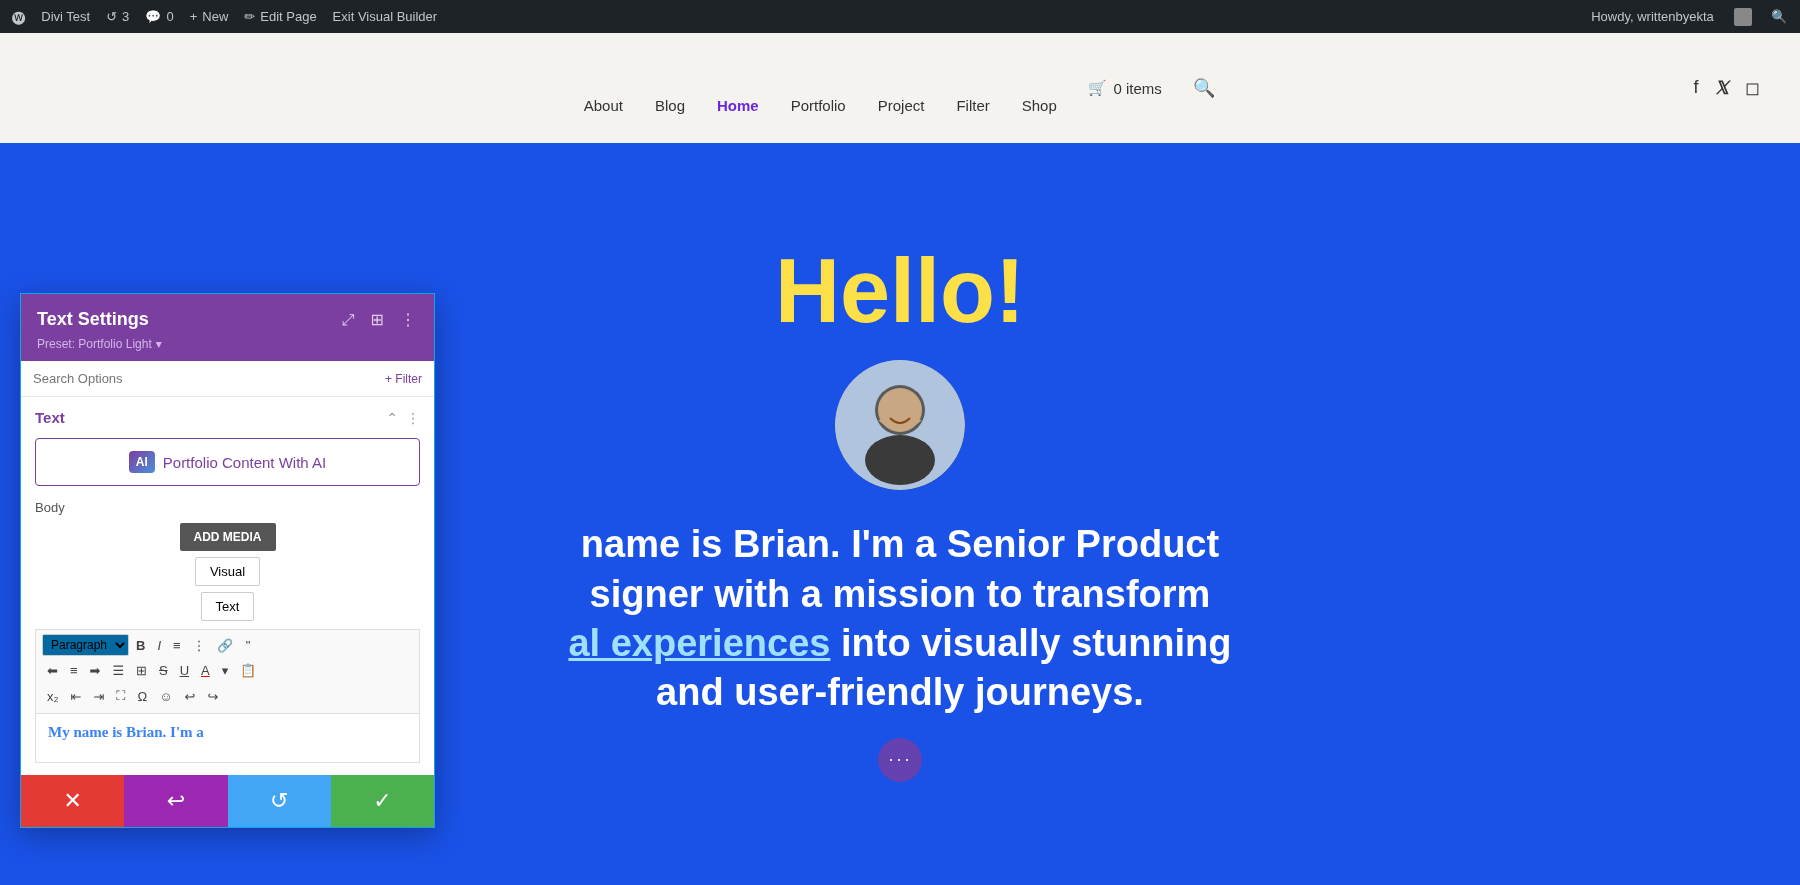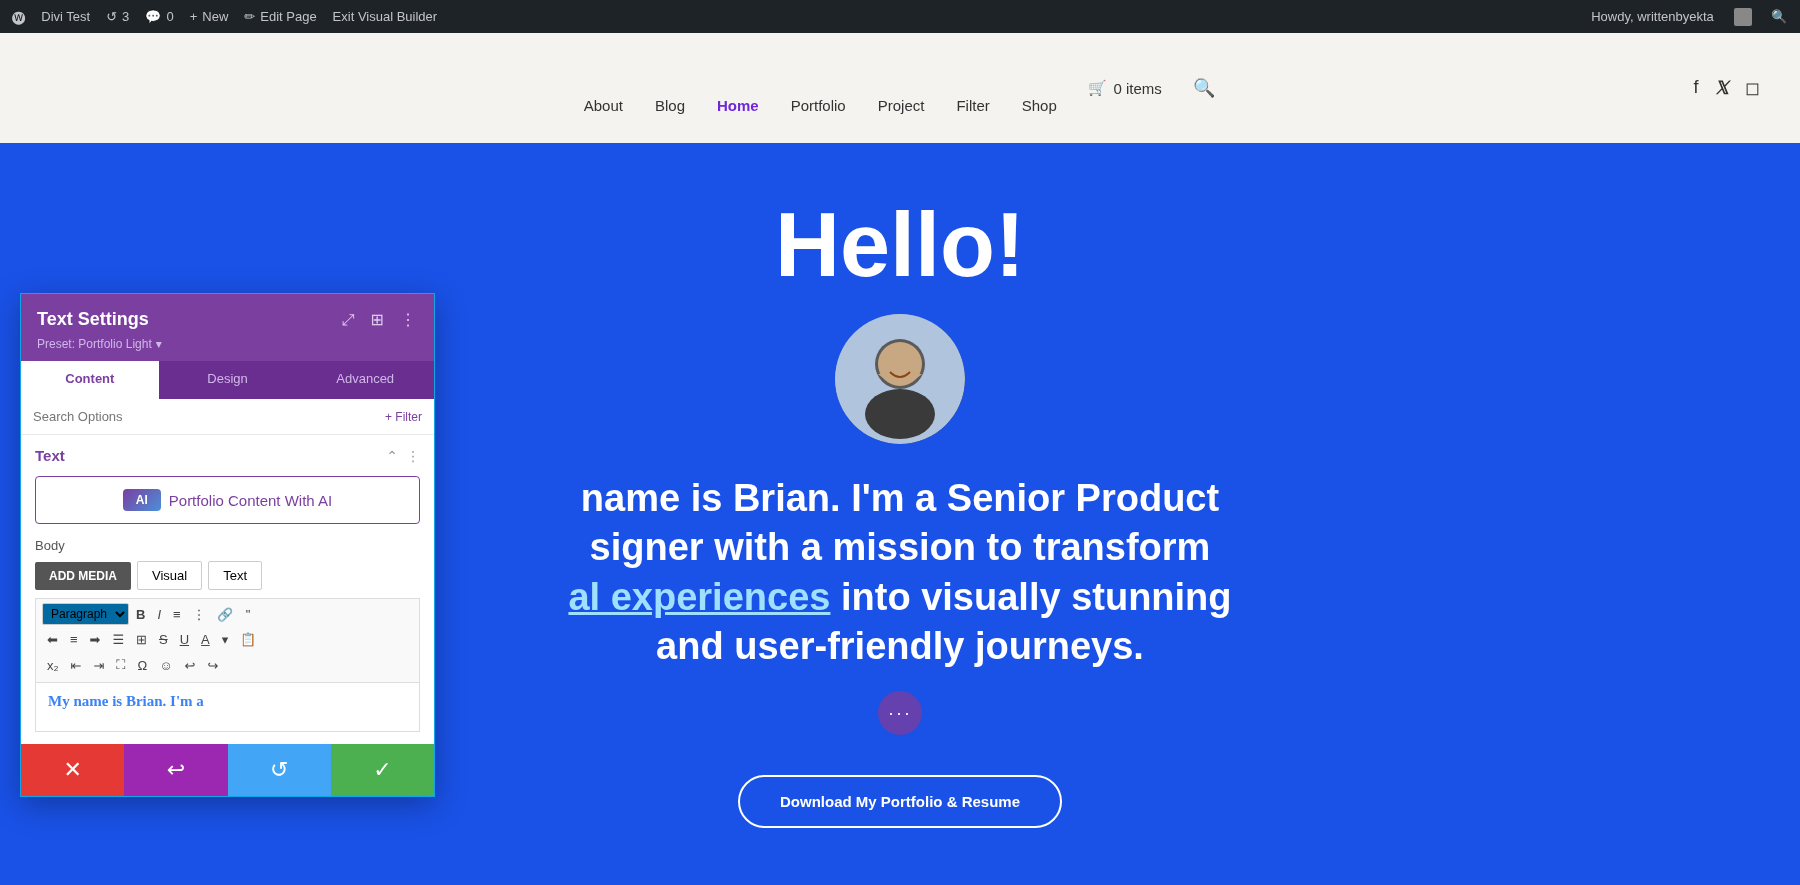--- a/index.html
+++ b/index.html
@@ -81,21 +81,21 @@
     }
     .hero-content {
       text-align: center;
       color: #fff;
       max-width: 900px;
       padding: 40px 20px;
     }
     .hero-hello {
       font-size: 90px;
       font-weight: 700;
-      color: #ffffff;
+      color: #fde047;
       margin-bottom: 24px;
       line-height: 1;
     }
     .hero-avatar {
       width: 130px;
       height: 130px;
       border-radius: 50%;
       background: linear-gradient(135deg, #b0c4de 0%, #6a8faf 50%, #3a3a3a 100%);
       margin: 0 auto 30px;
       overflow: hidden;
@@ -283,21 +283,21 @@
       font-weight: 500;
       padding: 12px;
       cursor: pointer;
       display: flex;
       align-items: center;
       justify-content: center;
       gap: 8px;
       margin-bottom: 14px;
     }
     .ai-icon {
-      width: 38px;
+      width: 26px;
       height: 22px;
       background: linear-gradient(135deg, #7b3fa0, #4a90d9);
       border-radius: 4px;
       display: flex;
       align-items: center;
       justify-content: center;
       color: #fff;
       font-size: 12px;
       font-weight: 700;
     }
@@ -307,20 +307,21 @@
       font-size: 13px;
       color: #555;
       margin-bottom: 8px;
       font-weight: 500;
     }
     .editor-toolbar-top {
       display: flex;
       gap: 6px;
       margin-bottom: 8px;
       align-items: center;
+      flex-direction: column;
     }
     .add-media-btn {
       background: #555;
       color: #fff;
       border: none;
       padding: 7px 14px;
       font-size: 12px;
       font-weight: 700;
       border-radius: 2px;
       cursor: pointer;
@@ -480,45 +481,39 @@
         <path d="M55 58 Q65 68 75 58" stroke="#8B4513" stroke-width="2" fill="none"></path>
       </svg>
     </div>
     <div class="hero-text">
       name is Brian. I'm a Senior Product<br>
       signer with a mission to transform<br>
       <span class="highlight">al experiences</span> into visually stunning<br>
       and user-friendly journeys.
     </div>
     <div class="hero-dots">···</div>
-    <button class="hero-btn">Download My Portfolio &amp; Resume</button>
   </div>
 
   <div id="settings-panel">
 
     <div class="panel-header">
       <div class="panel-header-top">
         <span class="panel-title">Text Settings</span>
         <div class="panel-header-icons">
           <button class="panel-icon-btn">⤢</button>
           <button class="panel-icon-btn">⊞</button>
           <button class="panel-icon-btn">⋮</button>
         </div>
       </div>
       <div class="panel-preset">
         <span>Preset: Portfolio Light</span>
         <span>▾</span>
       </div>
     </div>
 
-    <div class="panel-tabs">
-      <div class="panel-tab active">Content</div>
-      <div class="panel-tab">Design</div>
-      <div class="panel-tab">Advanced</div>
-    </div>
 
     <div class="panel-body">
 
       <div class="panel-search">
         <input type="text" placeholder="Search Options" style="">
         <button class="filter-btn">+ Filter</button>
       </div>
 
       <div class="panel-section">
         <div class="section-header">

